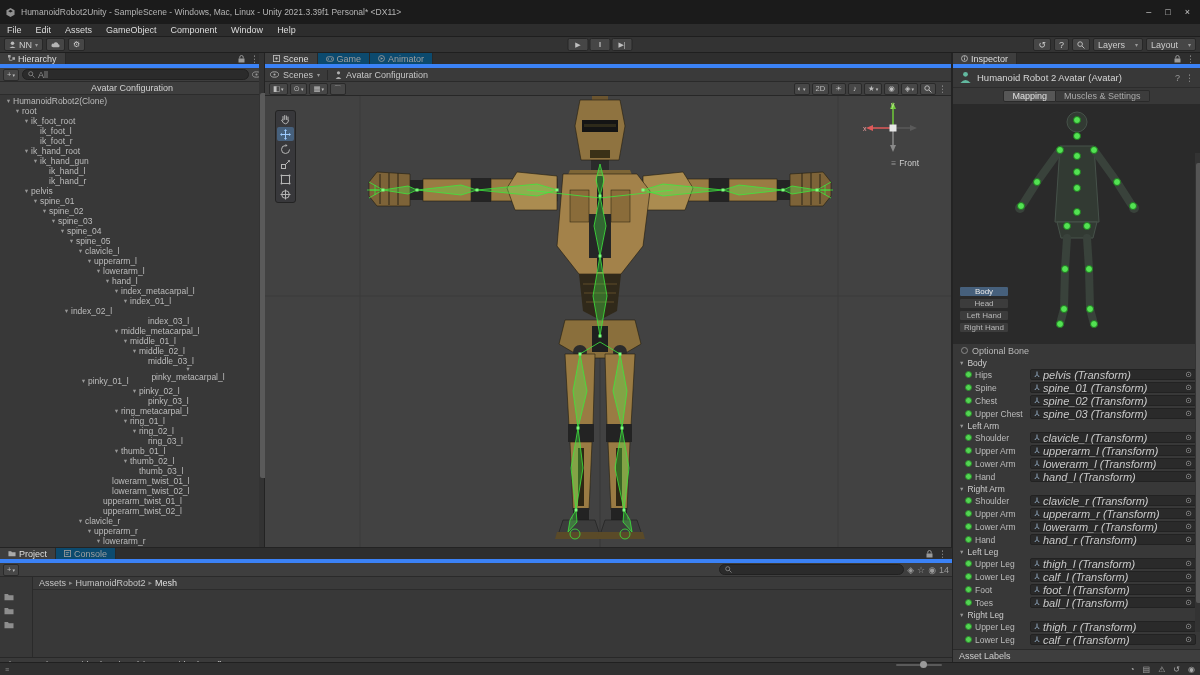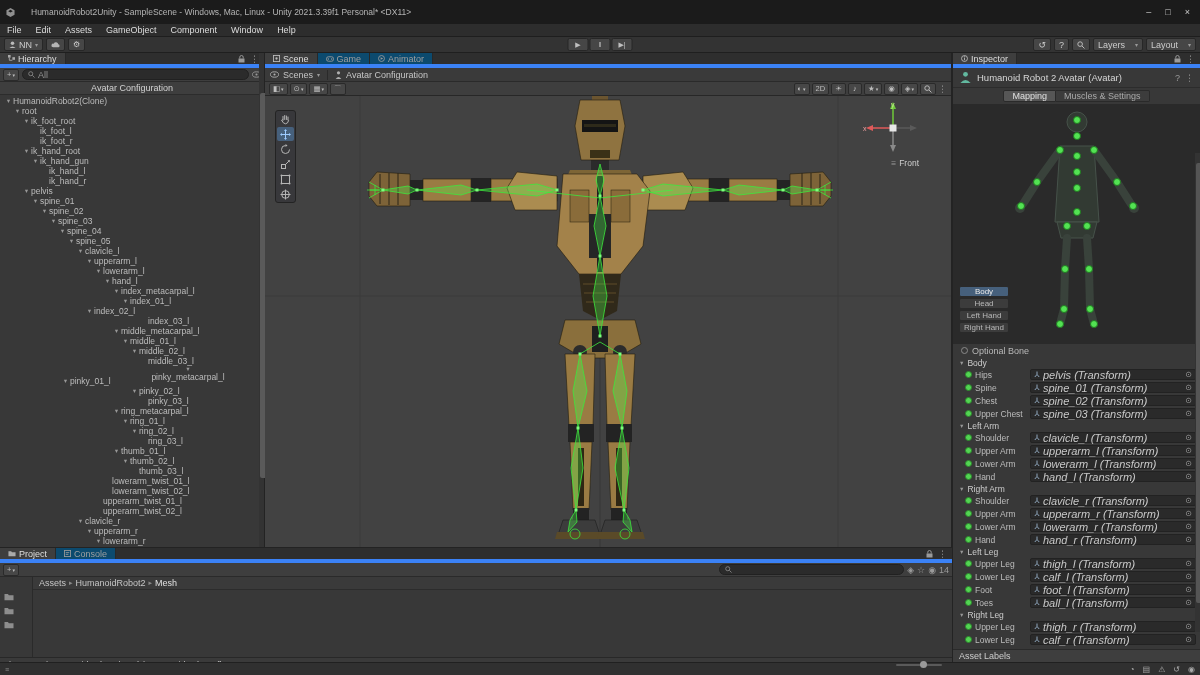--- a/index.html
+++ b/index.html
@@ -1,20 +1,20 @@
 <!DOCTYPE html>
 <html><head>
 <meta charset="utf-8">
 <style>
   *{margin:0;padding:0;box-sizing:border-box;font-family:"Liberation Sans",sans-serif;user-select:none;}
   html,body{width:1200px;height:675px;overflow:hidden;background:#282828;}
   .app{width:1200px;height:675px;display:flex;flex-direction:column;font-size:9px;color:#c8c8c8;}
 
   
-  .titlebar{height:15px;background:#1b1b1b;display:flex;align-items:center;padding:12px 6px;gap:16px;color:#b5b5b5;flex:none;}
+  .titlebar{height:15px;background:#1b1b1b;display:flex;align-items:center;padding:12px 6px;gap:6px;color:#b5b5b5;flex:none;}
   .titlebar .title{font-size:8.5px;white-space:nowrap;}
   .winbtns{margin-left:auto;display:flex;gap:14px;color:#cfcfcf;font-size:9px;padding-right:4px;}
   .menubar{height:13px;background:#2d2d2d;border-bottom:1px solid #1e1e1e;display:flex;align-items:center;flex:none;}
   .menu-item{padding:0 7px;color:#dcdcdc;}
   .topbar{height:16px;background:#333333;border-bottom:1px solid #1f1f1f;display:flex;align-items:center;padding:0 4px;position:relative;flex:none;}
   .tbtn{background:#464646;border:1px solid #272727;border-radius:2px;height:13px;display:inline-flex;align-items:center;gap:3px;padding:0 4px;color:#cccccc;margin-right:3px;white-space:nowrap;}
   .tbtn .dd{font-size:6px;color:#999;}
   .playgroup{position:absolute;left:50%;transform:translateX(-50%);display:flex;gap:1px;}
   .pbtn{width:21px;height:13px;background:#464646;border:1px solid #272727;border-radius:2px;display:flex;align-items:center;justify-content:center;color:#c0c0c0;font-size:7px;}
   .topbar .right{margin-left:auto;display:flex;align-items:center;}
@@ -302,21 +302,21 @@
                 <span class="tlabel">hand_l</span>
               </div>
               <div class="tree-row" style="padding-left: 112px;">
                 <span class="arrow">▼</span>
                 <span class="tlabel">index_metacarpal_l</span>
               </div>
               <div class="tree-row" style="padding-left: 121px;">
                 <span class="arrow">▼</span>
                 <span class="tlabel">index_01_l</span>
               </div>
-              <div class="tree-row" style="padding-left: 85px;">
+              <div class="tree-row" style="padding-left: 62px;">
                 <span class="arrow">▼</span>
                 <span class="tlabel">index_02_l</span>
               </div>
               <div class="tree-row" style="padding-left: 139px;">
                 <span class="arrow"></span>
                 <span class="tlabel">index_03_l</span>
               </div>
               <div class="tree-row" style="padding-left: 112px;">
                 <span class="arrow">▼</span>
                 <span class="tlabel">middle_metacarpal_l</span>
@@ -330,21 +330,21 @@
                 <span class="tlabel">middle_02_l</span>
               </div>
               <div class="tree-row" style="padding-left: 139px;">
                 <span class="arrow"></span>
                 <span class="tlabel">middle_03_l</span>
               </div>
               <div class="tree-row" style="padding-left: 112px; flex-direction: column;">
                 <span class="arrow">▼</span>
                 <span class="tlabel">pinky_metacarpal_l</span>
               </div>
-              <div class="tree-row" style="padding-left: 61px;">
+              <div class="tree-row" style="padding-left: 79px;">
                 <span class="arrow">▼</span>
                 <span class="tlabel">pinky_01_l</span>
               </div>
               <div class="tree-row" style="padding-left: 130px;">
                 <span class="arrow">▼</span>
                 <span class="tlabel">pinky_02_l</span>
               </div>
               <div class="tree-row" style="padding-left: 139px;">
                 <span class="arrow"></span>
                 <span class="tlabel">pinky_03_l</span>

